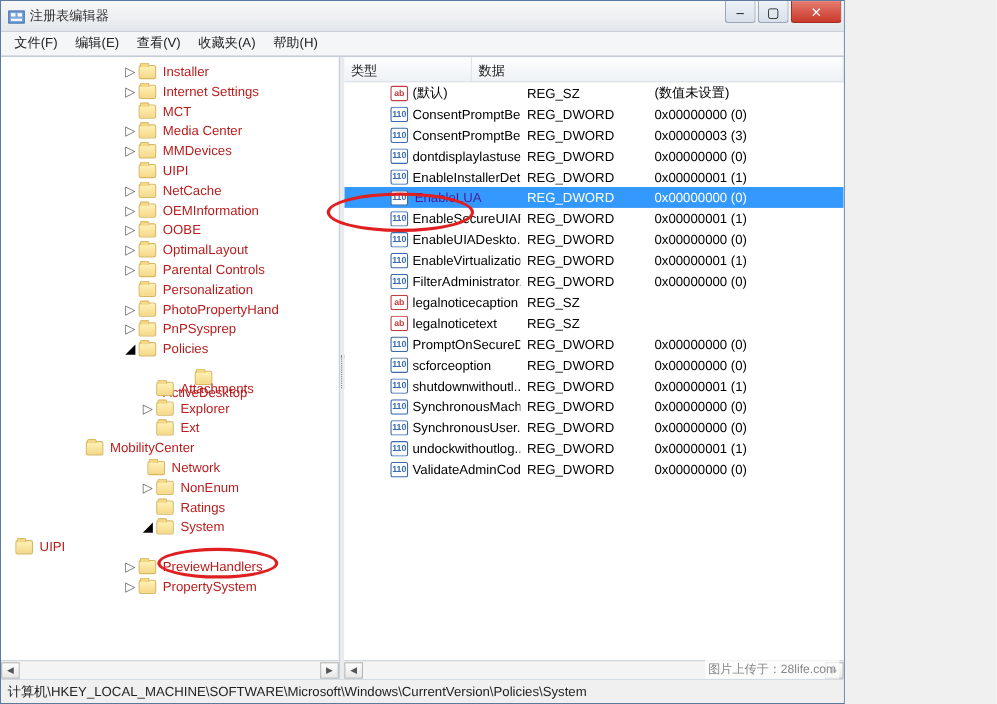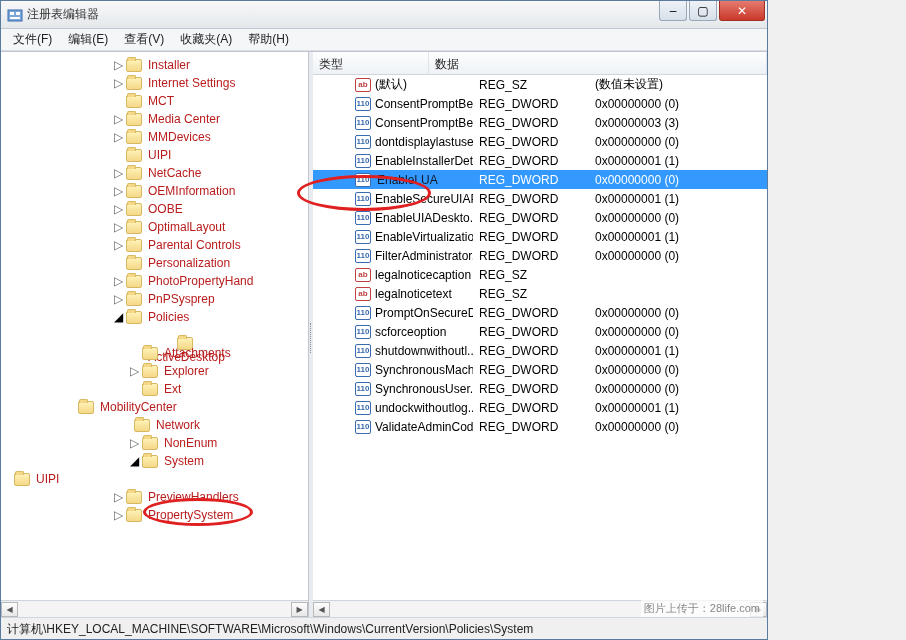--- a/index.html
+++ b/index.html
@@ -40,21 +40,21 @@
 .ic { width: 16px; height: 14px; margin-right: 4px; flex-shrink:0; display:inline-flex; align-items:center; justify-content:center; font-size:8px; font-weight:bold; border-radius:2px; }
 .ic-sz { background:#fff; border:1px solid #c04040; color:#c04040; }
 .ic-dw { background:#fff; border:1px solid #3a6ab0; color:#3a6ab0; }
 .scrollbar-h { height: 17px; background: #f0f0f0; border-top: 1px solid #d0d6de; position: relative; display:flex; align-items:center; }
 .sb-btn { width:17px; height:15px; background: linear-gradient(to bottom,#fdfdfd,#e8e8e8); border:1px solid #b8b8b8; display:flex; align-items:center; justify-content:center; font-size:8px; color:#555; }
 .sb-track { flex:1; height:15px; background:#f4f4f4; position:relative; }
 .statusbar { height: 22px; background: #f0f0f0; border-top: 1px solid #d0d6de; padding: 3px 6px; color:#222; }
 .watermark { position:absolute; right:4px; bottom:22px; font-size:11px; color:#888; background:rgba(255,255,255,0.7); padding:1px 3px; }
 .ellipse-red1 { position:absolute; border:3px solid #e02020; border-radius:50%; pointer-events:none; left:142px; top:497px; width:110px; height:28px; z-index:50; }
 .ellipse-red2 { position:absolute; border:3px solid #e02020; border-radius:50%; pointer-events:none; left:296px; top:174px; width:134px; height:36px; z-index:50; }
-.sel-box { background:#3399ff; color:#0f172a; padding:0 2px; }
+.sel-box { background:#3399ff; color:#4c1d95; padding:0 2px; }
 </style>
 </head>
 <body>
 
 <div class="window">
 
   <div class="titlebar">
     <svg class="titlebar-icon" viewBox="0 0 16 16">
         <rect x="1" y="3" width="14" height="11" fill="#7aa7d8" stroke="#3a6ab0"></rect>
         <rect x="3" y="5" width="4" height="3" fill="#fff"></rect>
@@ -191,20 +191,25 @@
             <span class="tg"></span>
             <span class="fld"></span>
             <span class="tlabel">Network</span>
           </div>
           <div class="tree-row" style="padding-left: 128px;">
             <span class="tg">▷</span>
             <span class="fld"></span>
             <span class="tlabel">NonEnum</span>
           </div>
           <div class="tree-row" style="padding-left: 128px;">
+            <span class="tg"></span>
+            <span class="fld"></span>
+            <span class="tlabel">Ratings</span>
+          </div>
+          <div class="tree-row" style="padding-left: 128px;">
             <span class="tg" style="color: rgb(0, 0, 0);">◢</span>
             <span class="fld"></span>
             <span class="tlabel">System</span>
           </div>
           <div class="tree-row" style="">
             <span class="tg"></span>
             <span class="fld"></span>
             <span class="tlabel">UIPI</span>
           </div>
           <div class="tree-row" style="padding-left: 112px;">

